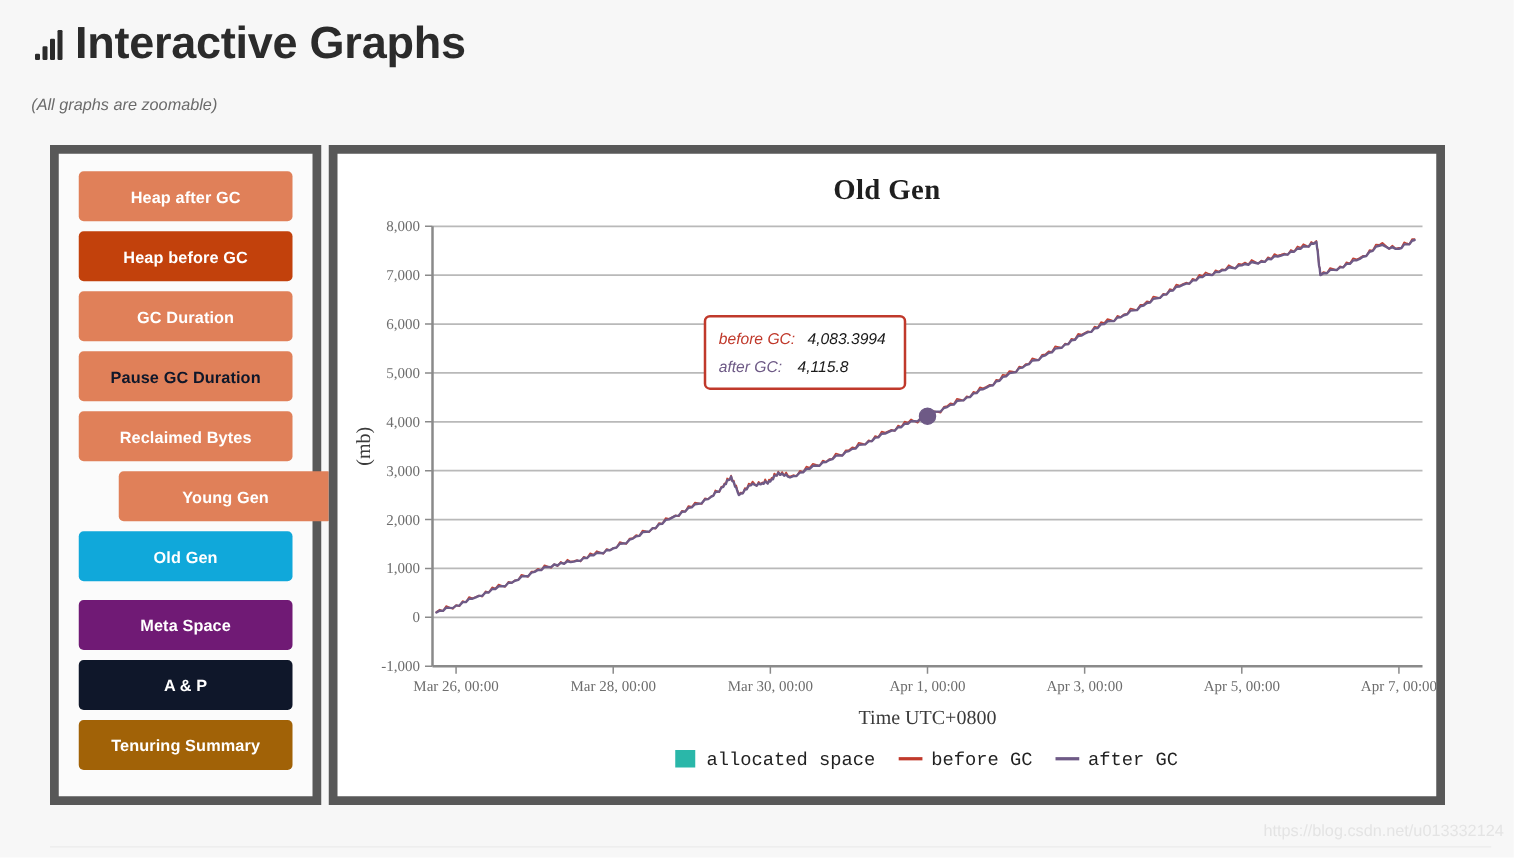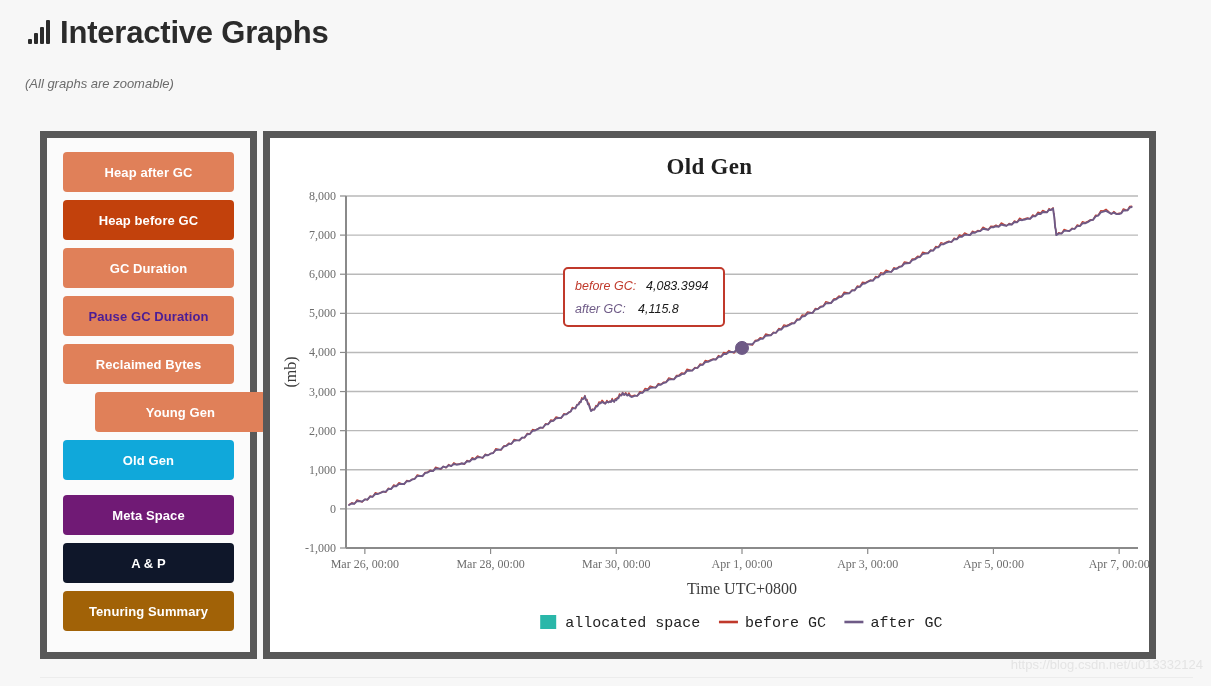--- a/index.html
+++ b/index.html
@@ -36,21 +36,21 @@
     width: 4px;
     background: #2b2b2b;
     border-radius: 1px;
   }
   .bars-icon i:nth-child(1) { height: 5px; }
   .bars-icon i:nth-child(2) { height: 11px; }
   .bars-icon i:nth-child(3) { height: 17px; }
   .bars-icon i:nth-child(4) { height: 24px; }
 
   .page-title {
-    font-size: 31px;
+    font-size: 36px;
     font-weight: bold;
     color: #2b2b2b;
     line-height: 1;
     letter-spacing: -0.2px;
   }
   .page-subtitle {
     position: absolute;
     left: 25px;
     top: 76px;
     font-size: 13px;
@@ -60,21 +60,20 @@
 
   
   .frame {
     position: absolute;
     left: 40px;
     top: 116px;
     width: 1116px;
     height: 557px;
     display: flex;
     gap: 0;
-    align-items: center;
   }
   .panel {
     border: 7px solid #585858;
     background: #fbfbfb;
     box-sizing: border-box;
   }
   .sidebar-panel {
     width: 217px;
     height: 528px;
     padding: 14px 16px;
@@ -199,21 +198,21 @@
   <span class="page-title">Interactive Graphs</span>
 </div>
 <div class="page-subtitle">(All graphs are zoomable)</div>
 
 <div class="frame">
 
   <div class="panel sidebar-panel">
     <button class="nav-btn" style="background: rgb(224, 128, 89); color: rgb(255, 255, 255);">Heap after GC</button>
     <button class="nav-btn" style="background: #c2410c; color: rgb(255, 255, 255);">Heap before GC</button>
     <button class="nav-btn" style="background: rgb(224, 128, 89); color: rgb(255, 255, 255);">GC Duration</button>
-    <button class="nav-btn" style="background: rgb(224, 128, 89); color: #4c1d95;">Pause GC Duration</button>
+    <button class="nav-btn" style="background: rgb(224, 128, 89); color: #0f172a;">Pause GC Duration</button>
     <button class="nav-btn" style="background: rgb(224, 128, 89); color: rgb(255, 255, 255);">Reclaimed Bytes</button>
     <button class="nav-btn" style="background: rgb(224, 128, 89); color: rgb(255, 255, 255); margin-left: 32px;">Young Gen</button>
     <button class="nav-btn active" style="background: rgb(16, 168, 218); color: rgb(255, 255, 255);">Old Gen</button>
     <button class="nav-btn" style="background: #701a75; color: rgb(255, 255, 255); margin-top: 15px;">Meta Space</button>
     <button class="nav-btn" style="background: #0f172a; color: rgb(255, 255, 255);">A &amp; P</button>
     <button class="nav-btn" style="background: #a16207; color: rgb(255, 255, 255);">Tenuring Summary</button>
   </div>
 
   <div class="panel chart-panel">
     <div class="chart-inner">

